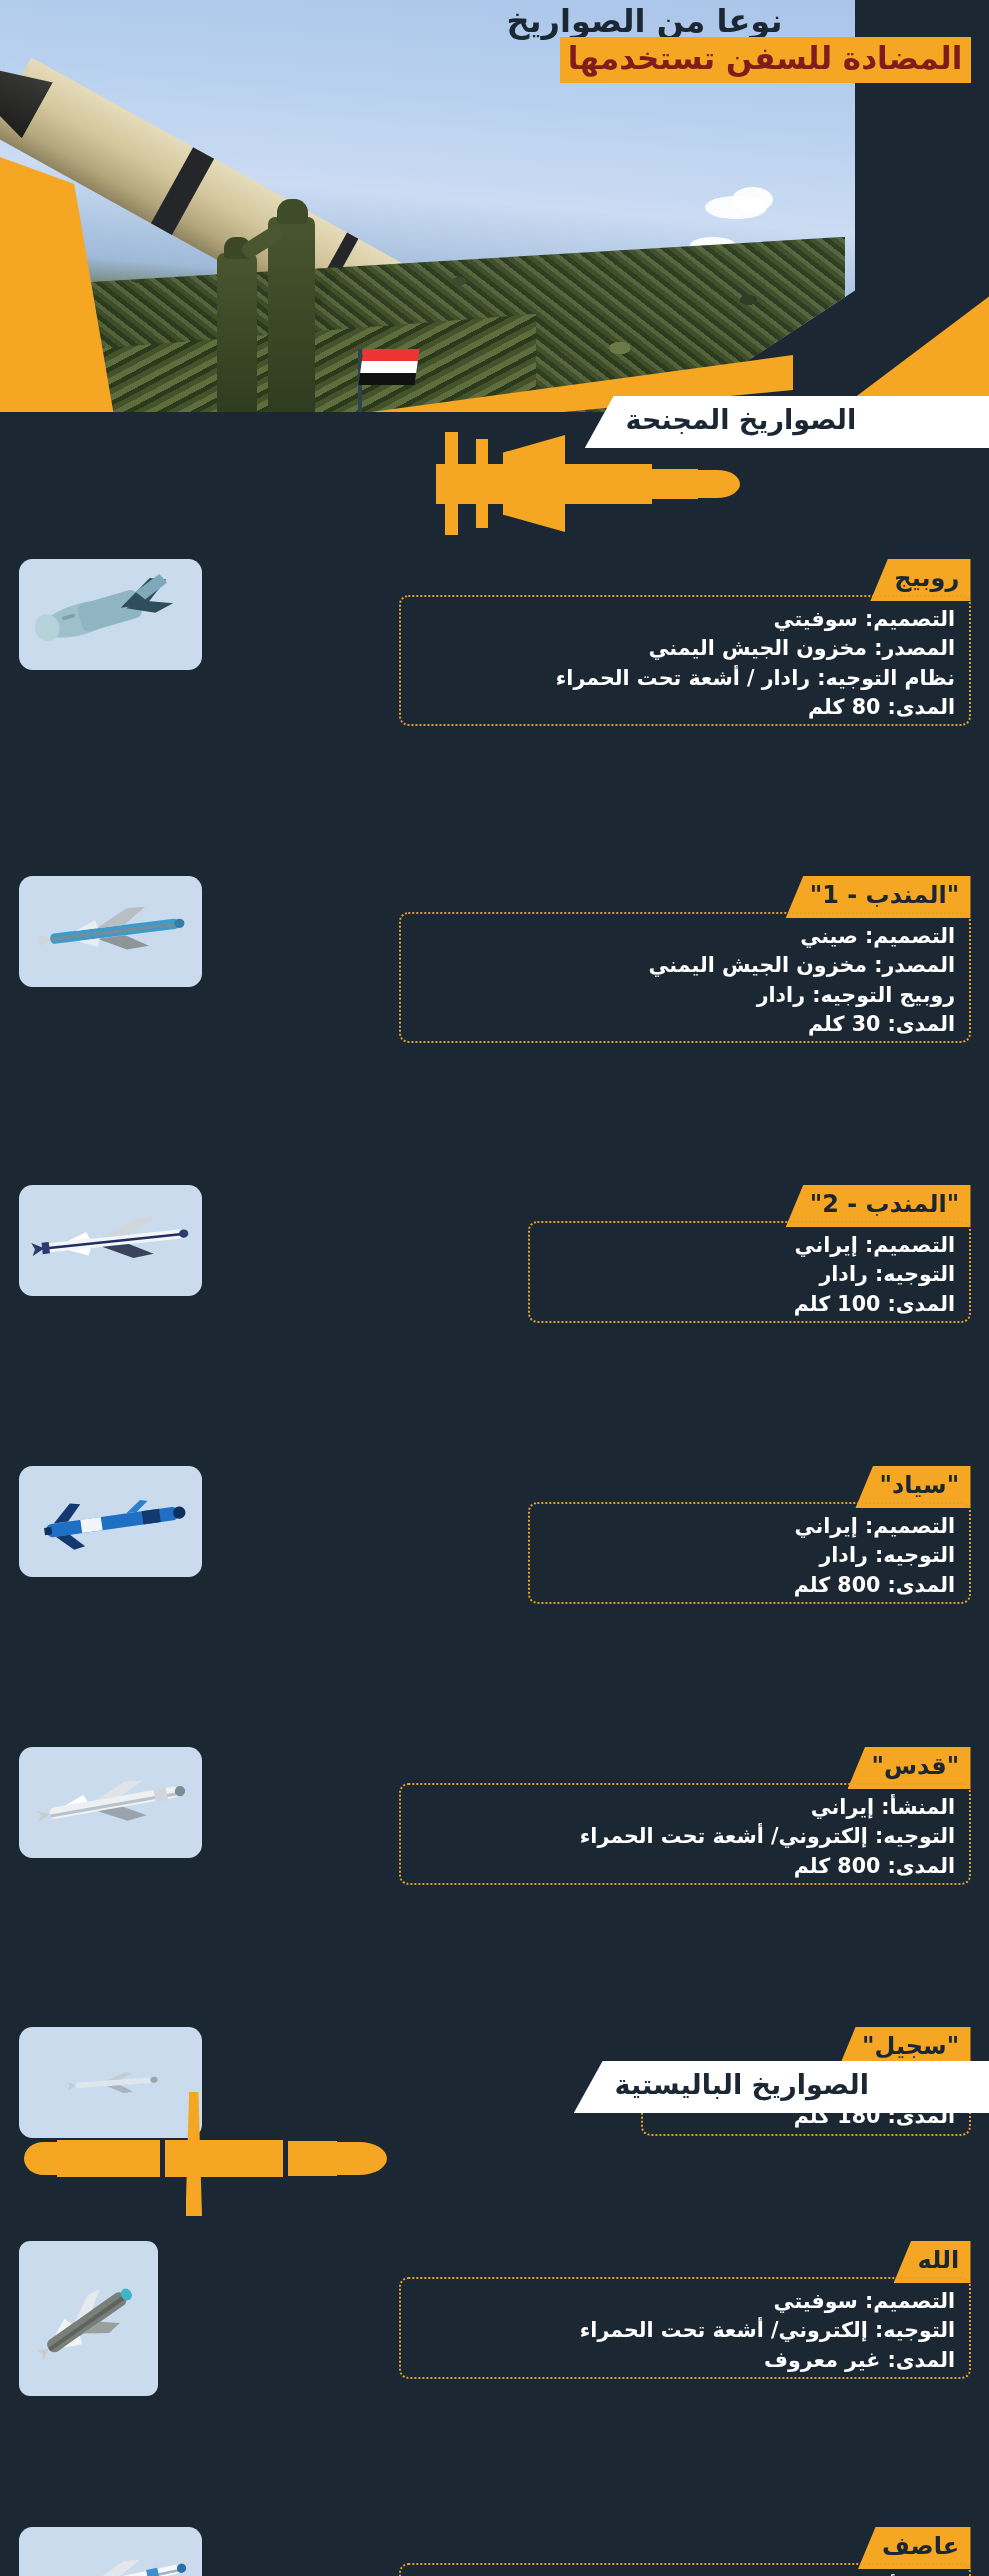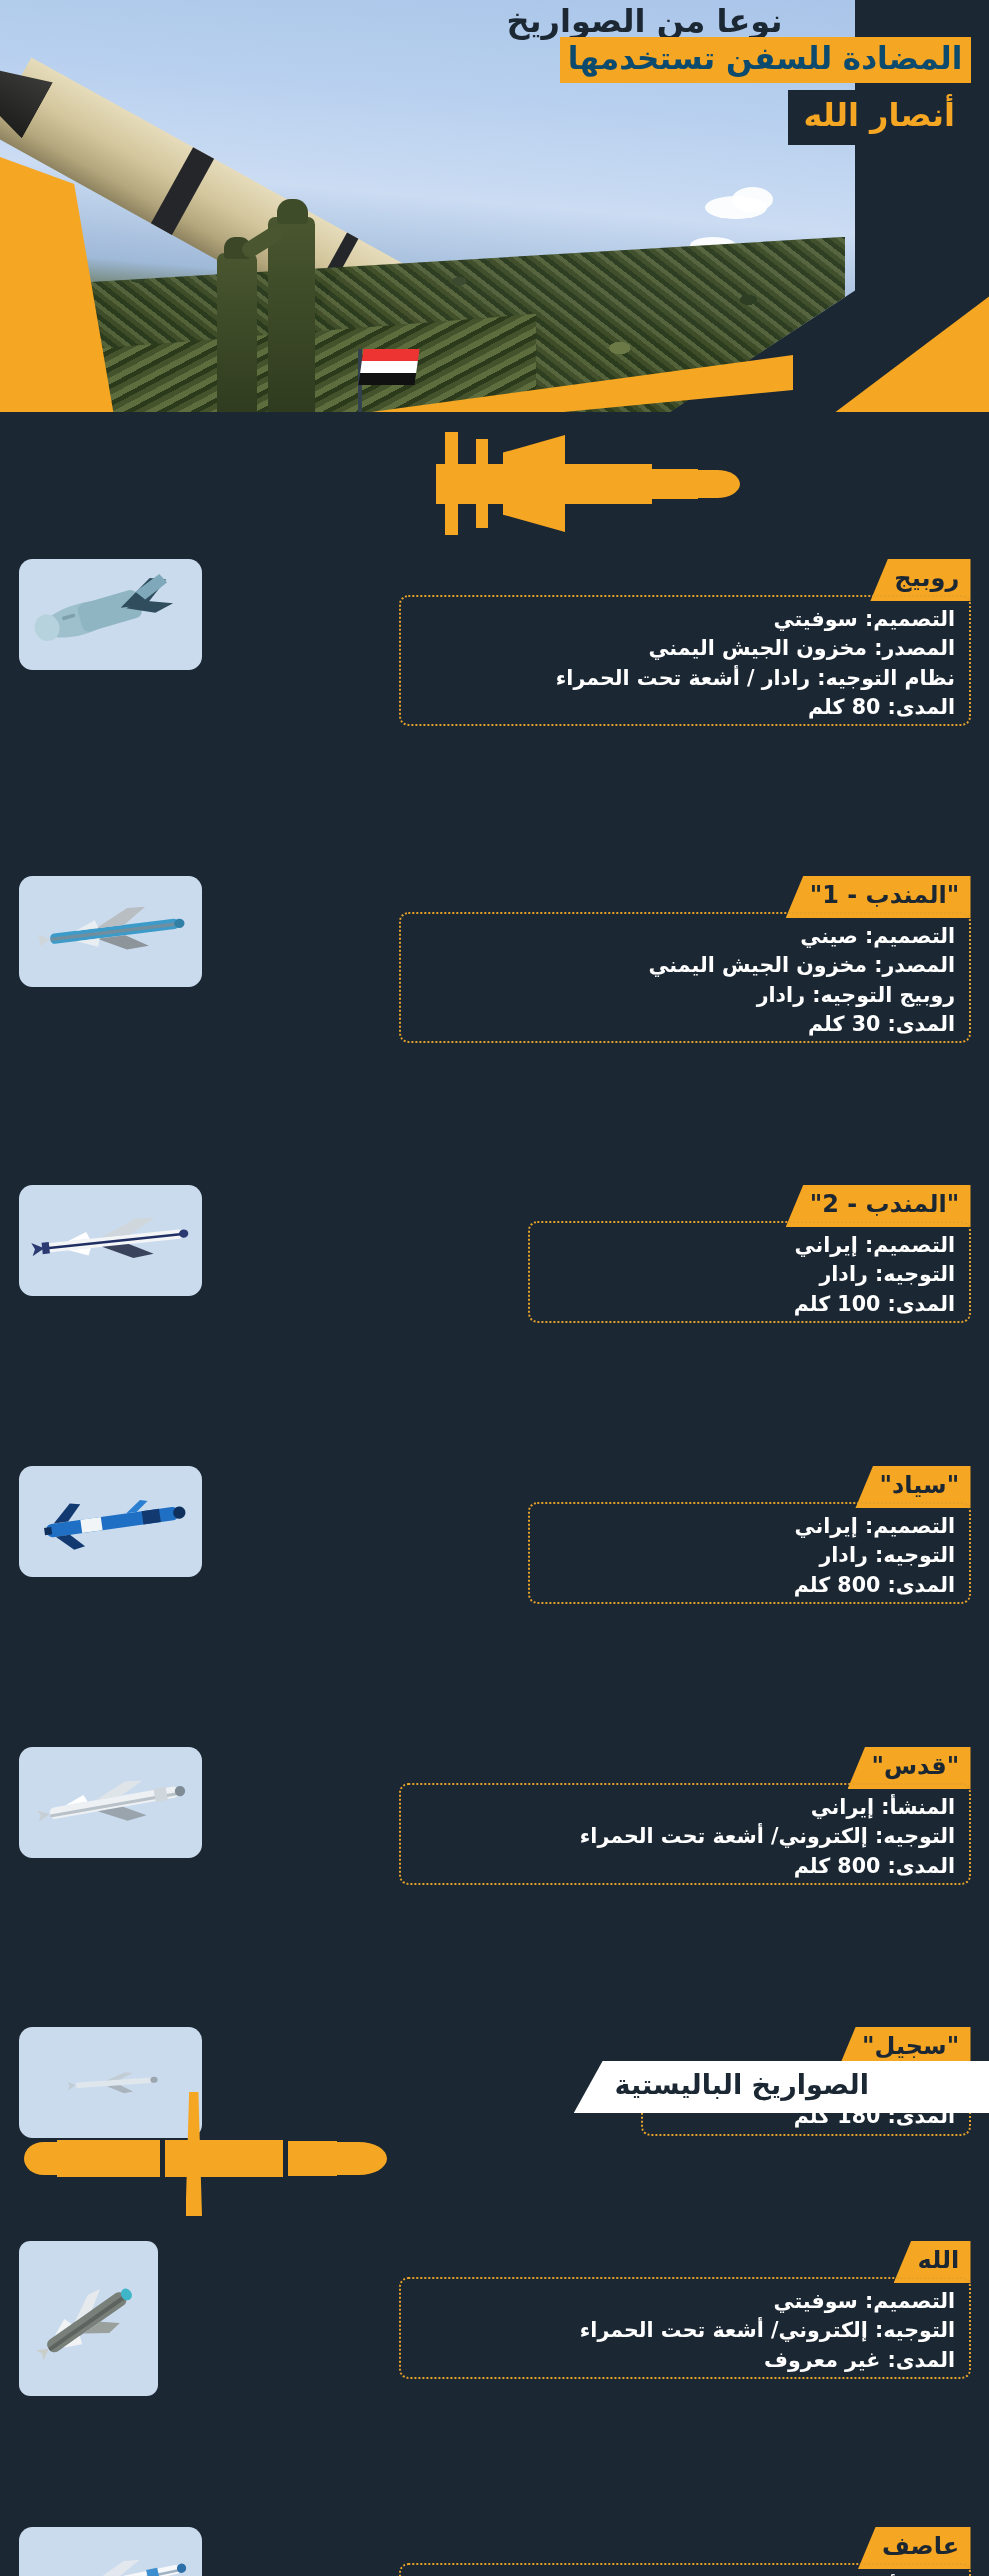--- a/index.html
+++ b/index.html
@@ -72,21 +72,21 @@
   .hero-gold-edge{position:absolute;left:31px;top:355px;width:762px;height:103px;
     background:#f5a623;clip-path:polygon(0 100%,100% 0,100% 34%,7% 100%);}
   .hero-gold-right{position:absolute;left:793px;top:289px;width:206px;height:155px;
     background:#f5a623;clip-path:polygon(100% 0,100% 100%,0 100%);}
 
   .hero-title{position:absolute;right:18.5px;top:5.2px;width:464px;text-align:right;}
   .t-line1{display:flex;justify-content:flex-end;align-items:center;gap:5.2px;}
   .big12{font-size:118px;line-height:.82;font-weight:bold;color:#f5a623;
     text-shadow:2.1px 2.1px 0 rgba(0,0,0,.28);letter-spacing:-4.1px;}
   .t-sub{font-size:32px;font-weight:bold;color:#1b2733;line-height:1.05;padding-bottom:11.3px;}
-  .t-band{display:inline-block;background:#f5a623;color:#0c4a6e;font-size:31px;font-weight:bold;
+  .t-band{display:inline-block;background:#f5a623;color:#7f1d1d;font-size:31px;font-weight:bold;
     padding:3.1px 8.2px 7.2px;margin-top:-13.4px;}
   .t-dark{display:inline-block;background:#1b2733;color:#f5a623;font-size:32px;font-weight:bold;
     padding:6.2px 15.5px 10.3px;margin-top:7.2px;}
 
   
   .section-banner{position:absolute;background:#ffffff;color:#1b2733;
     font-size:27px;font-weight:bold;display:flex;align-items:center;justify-content:flex-end;
     padding:0 13.4px 5.2px 41px;height:47px;
     clip-path:polygon(100% 0,100% 100%,0 100%,29px 0);}
 
@@ -149,26 +149,24 @@
     <div class="hero-gold-edge"></div>
     <div class="hero-gold-right"></div>
 
     <div class="hero-title">
       <div class="t-line1">
         <span class="t-sub">نوعا من الصواريخ</span>
       </div>
       <div style="text-align:right;margin-right:0;">
         <span class="t-band">المضادة للسفن تستخدمها</span>
       </div>
-      <div style="text-align:right;">
-        <span class="t-dark">أنصار الله</span>
-      </div>
-    </div>
-  </div>
-
+    </div>
+  </div>
+
+  <div class="section-banner" style="right:0;top:396px;width:350px;">الصواريخ المجنحة</div>
 
   <div class="icon-wing" style="left:436px;top:432px;width:361px;height:103px;">
     <div class="iw-body" style="left:0;top:32px;width:216px;height:40px;"></div>
     <div class="iw-body" style="left:210px;top:37px;width:52px;height:30px;"></div>
     <div class="iw-nose" style="left:258px;top:38px;width:46px;height:28px;"></div>
     <div class="iw-body" style="left:9.3px;top:0;width:12.4px;height:103px;"></div>
     <div class="iw-body" style="left:40px;top:7.2px;width:12.4px;height:89px;"></div>
     <div class="iw-body" style="left:67px;top:3.1px;width:62px;height:97px;clip-path:polygon(0 18%,100% 0,100% 100%,0 82%);"></div>
   </div>
 

